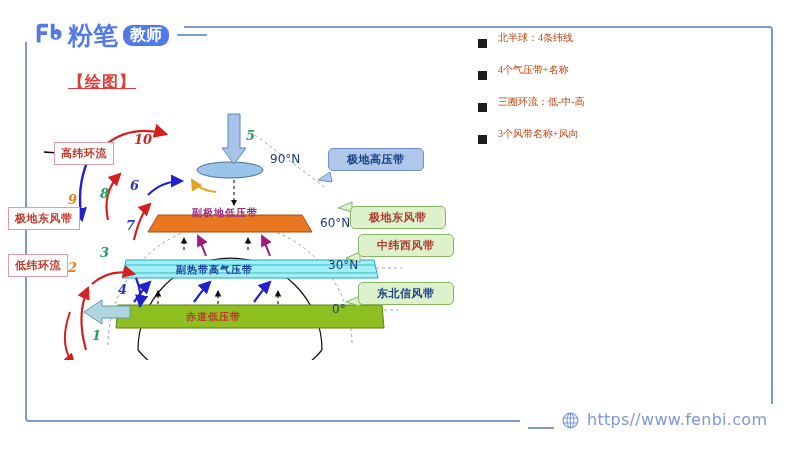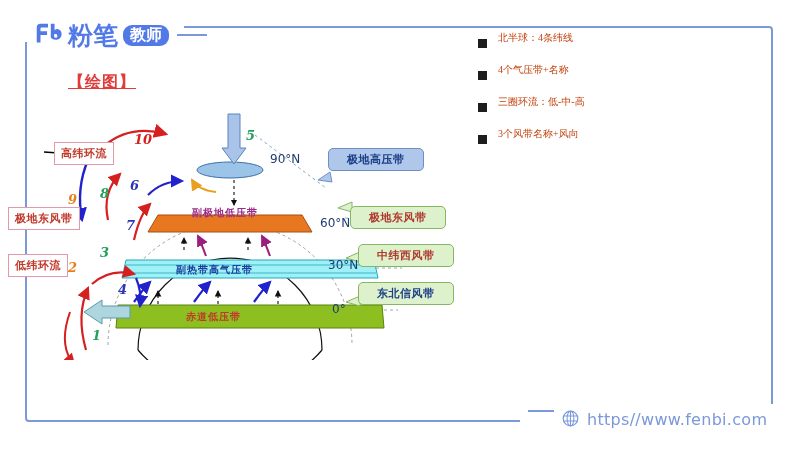--- a/index.html
+++ b/index.html
@@ -74,21 +74,21 @@
     width: 30px; height: 2px;
     background: #7b98d9;
     margin-left: 3px;
   }
 
   
   #url-row {
     position: absolute;
     left: 528px; top: 410px;
     display: flex;
-    align-items: flex-start;
+    align-items: flex-end;
     gap: 8px;
     z-index: 4;
   }
   #url-dash { width: 26px; height: 2px; background: #7b98d9; }
   #url-text {
     color: #7b98d9;
     font-size: 16px;
     letter-spacing: 0.3px;
     font-family: "DejaVu Sans", sans-serif;
   }
@@ -394,21 +394,21 @@
   <div class="side-label" style="left:24px; top:42px;">高纬环流</div>
   <div class="side-label" style="left:-22px; top:107px;">极地东风带</div>
   <div class="side-label" style="left:-22px; top:154px;">低纬环流</div>
 
   <div class="band-text" style="left:162px; top:106px; color:#9b2d86;">副极地低压带</div>
   <div class="band-text" style="left:146px; top:163px; color:#1b3fa0;">副热带高气压带</div>
   <div class="band-text" style="left:156px; top:210px; color:#c0392b;">赤道低压带</div>
 
   <div class="callout blue" style="left:298px; top:48px;">极地高压带</div>
   <div class="callout green" style="left:320px; top:88px;margin-top:18px;">极地东风带</div>
-  <div class="callout green" style="left:328px; top:144px;">中纬西风带</div>
+  <div class="callout green" style="left:328px; top:134px;">中纬西风带</div>
   <div class="callout green-blue" style="left:328px; top:182px;">东北信风带</div>
 
   <div class="lat-text" style="left:240px; top:52px;">90°N</div>
   <div class="lat-text" style="left:290px; top:116px;">60°N</div>
   <div class="lat-text" style="left:298px; top:158px;">30°N</div>
   <div class="lat-text" style="left:302px; top:202px;">0°</div>
 
   <div class="num" style="left:62px; top:228px; color:#22a05a;">1</div>
   <div class="num" style="left:38px; top:160px; color:#e8801a;">2</div>
   <div class="num" style="left:70px; top:145px; color:#22a05a;">3</div>

